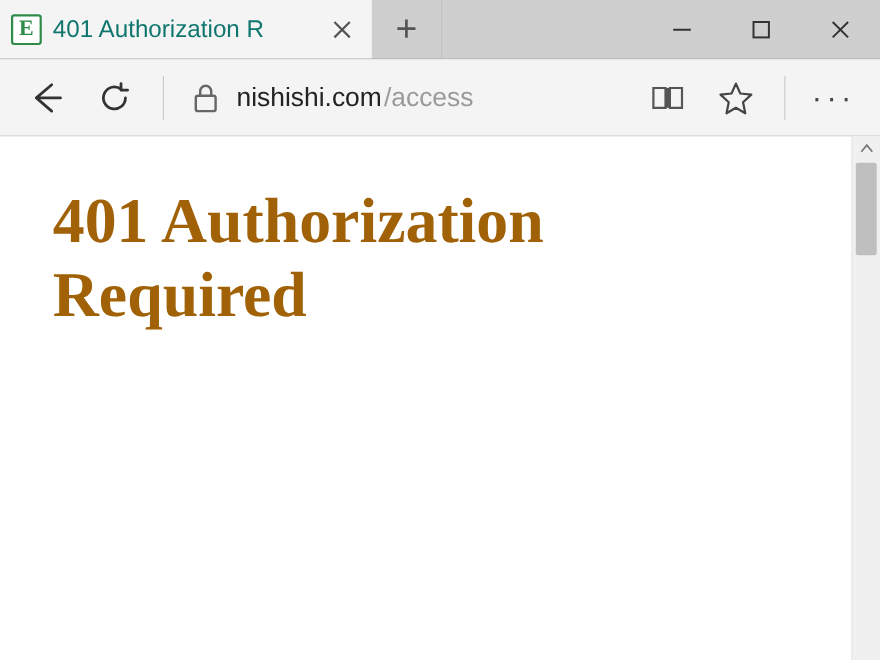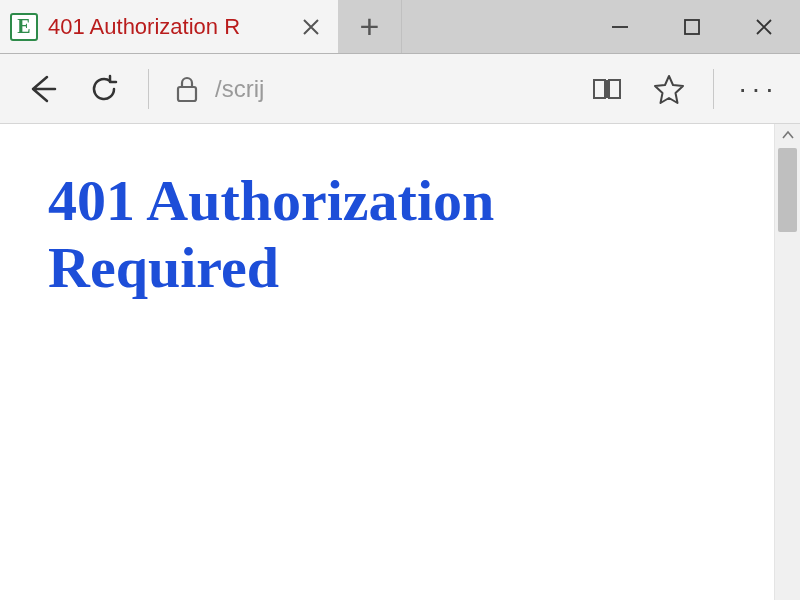--- a/index.html
+++ b/index.html
@@ -37,21 +37,21 @@
       align-items: center;
       justify-content: center;
       color: #2e8b4a;
       font-weight: bold;
       font-size: 20px;
       font-family: "Times New Roman", serif;
     }
     .tab-title {
       flex: 1;
       font-size: 22px;
-      color: #b91c1c;
+      color: #0f766e;
       white-space: nowrap;
       overflow: hidden;
     }
     .tab-close {
       font-size: 26px;
       color: #555;
       cursor: pointer;
       padding: 0 4px;
     }
     .newtab {
@@ -122,21 +122,21 @@
     .addr-domain { color: #222; }
     .addr-path { color: #9a9a9a; }
     .content-wrap {
       display: flex;
       height: calc(600px - 54px - 70px);
     }
     .content {
       flex: 1;
       padding: 44px 48px 30px 48px;
       font-family: "Times New Roman", Georgia, serif;
-      color: #1d4ed8;
+      color: #a16207;
       overflow: hidden;
     }
     .error-heading {
       font-size: 58px;
       font-weight: bold;
       line-height: 1.15;
       margin-bottom: 34px;
     }
     .error-body {
       font-size: 24px;
@@ -214,21 +214,22 @@
       </svg>
   </div>
   <div class="divider"></div>
   <div class="lock-icon" title="Not secure">
     <svg width="26" height="30" viewBox="0 0 26 30">
         <rect x="4" y="13" width="18" height="14" rx="2" stroke="#666" stroke-width="2.2" fill="none"></rect>
         <path d="M8 13 V9 a5 5 0 0 1 10 0 V13" stroke="#666" stroke-width="2.2" fill="none"></path>
       </svg>
   </div>
   <div class="address">
-      <span class="addr-path">/scrij</span>
+    <span class="addr-domain">nishishi.com</span>
+      <span class="addr-path">/access</span>
   </div>
   <div class="tool-btn" title="Reading view">
     <svg width="32" height="28" viewBox="0 0 32 28">
         <path d="M3 5 H14 V23 H3 Z M18 5 H29 V23 H18 Z M16 5 V23" stroke="#555" stroke-width="2" fill="none"></path>
       </svg>
   </div>
   <div class="tool-btn" title="Add to favorites">
     <svg width="32" height="32" viewBox="0 0 32 32">
         <path d="M16 3 L20 12 L30 13 L22.5 20 L24.5 30 L16 25 L7.5 30 L9.5 20 L2 13 L12 12 Z" stroke="#444" stroke-width="2" fill="none" stroke-linejoin="round"></path>
       </svg>

